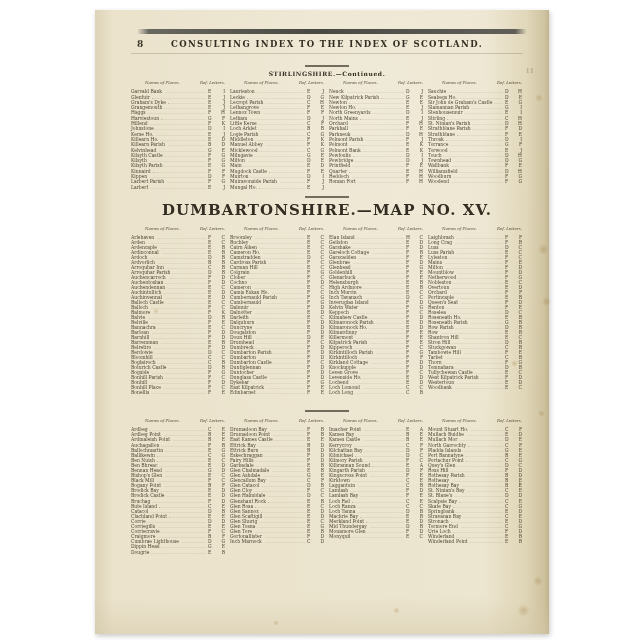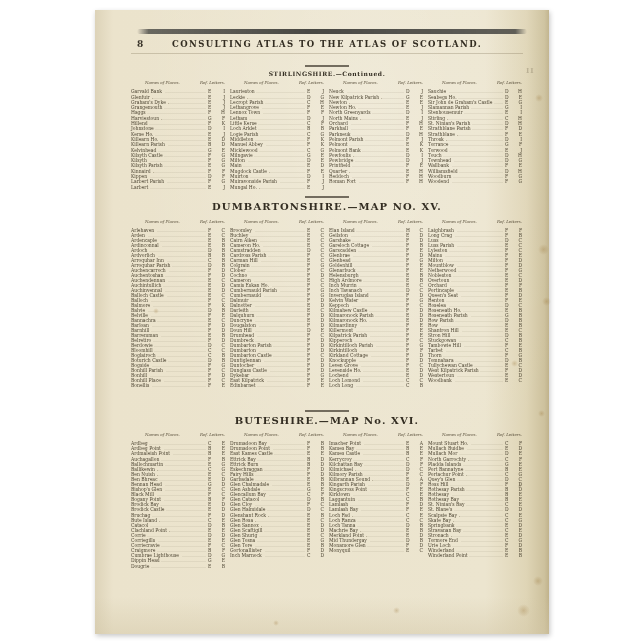--- a/index.html
+++ b/index.html
@@ -30,21 +30,21 @@
   .main-title{
     text-align:center;font-size:8.5px;font-weight:bold;letter-spacing:1.4px;
     color:#332d22;padding-top:3px;white-space:nowrap;
   }
   
   .section{position:absolute;left:36px;width:392px;}
   .s0{top:55px;} .s1{top:186px;} .s2{top:400px;}
   .sec-rule{width:44px;height:1.5px;background:rgba(62,56,44,.7);margin:0 auto 3px auto;}
   .sec-title{text-align:center;color:#332d22;white-space:nowrap;}
   .s0 .sec-title{font-size:6px;letter-spacing:.6px;font-weight:bold;}
-  .s1 .sec-title,.s2 .sec-title{font-size:10px;font-weight:bold;letter-spacing:1.1px;margin-bottom:0;}
+  .s1 .sec-title,.s2 .sec-title{font-size:15px;font-weight:bold;letter-spacing:1.1px;margin-bottom:0;}
   .s0 .cols-wrap{margin-top:3px;}
   .s1 .cols-wrap{margin-top:7px;}
   .s2 .cols-wrap{margin-top:6px;}
   .cols-wrap{overflow:visible;}
   .cols{width:784px;transform:scale(.5);transform-origin:0 0;display:flex;gap:10px;color:#49412f;}
   .col{width:188px;flex:0 0 188px;}
   .col-head{display:flex;justify-content:space-between;font-size:8px;font-style:italic;
     color:#564c38;height:18px;align-items:flex-start;}
   .col-head .nh{margin-left:28px;}
   .col-head .rh{margin-right:0;}
@@ -61,21 +61,21 @@
 </style>
 </head>
 <body>
 
 <div class="page">
 
   <div class="plate-band"></div>
 
   <div class="header">
     <span class="page-num">8</span>
-    <div class="main-title">CONSULTING ATLAS TO THE ATLAS OF SCOTLAND.</div>
+    <div class="main-title">CONSULTING INDEX TO THE INDEX OF SCOTLAND.</div>
   </div>
 
   <div class="section s0">
     <div class="sec-rule"></div>
     <div class="sec-title">STIRLINGSHIRE.—Continued.</div>
     <div class="cols-wrap" style="height:108px;">
         <div class="cols">
           <div class="col">
             <div class="col-head">
               <span class="nh">Names of Places.</span>
@@ -1740,21 +1740,20 @@
                 <b>C</b>
               </span>
             </div>
           </div>
         </div>
       </div>
   </div>
 
   <div class="section s2">
     <div class="sec-rule"></div>
-    <div class="sec-title">BUTESHIRE.—MAP No. XVI.</div>
     <div class="cols-wrap" style="height:140px;">
         <div class="cols">
           <div class="col">
             <div class="col-head">
               <span class="nh">Names of Places.</span>
               <span class="rh">Ref. Letters.</span>
             </div>
             <div class="row">
               <span class="n">Ardbeg</span>
               <span class="lead"></span>

